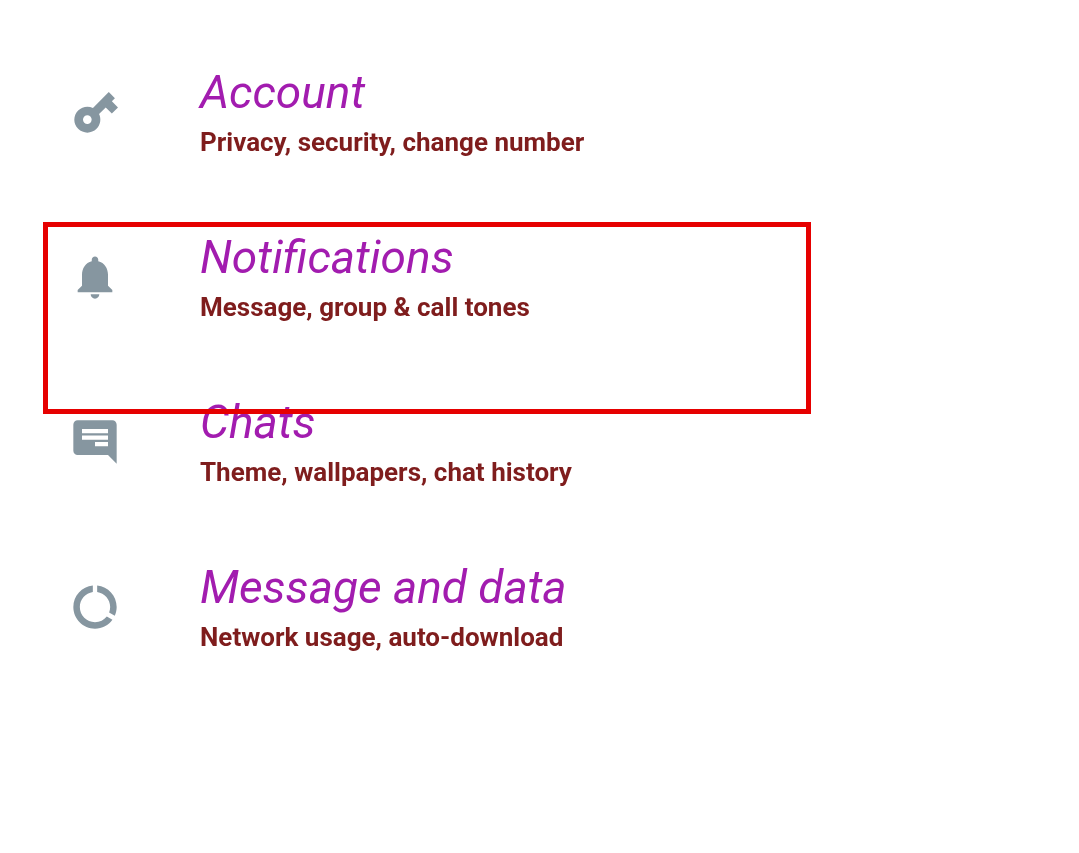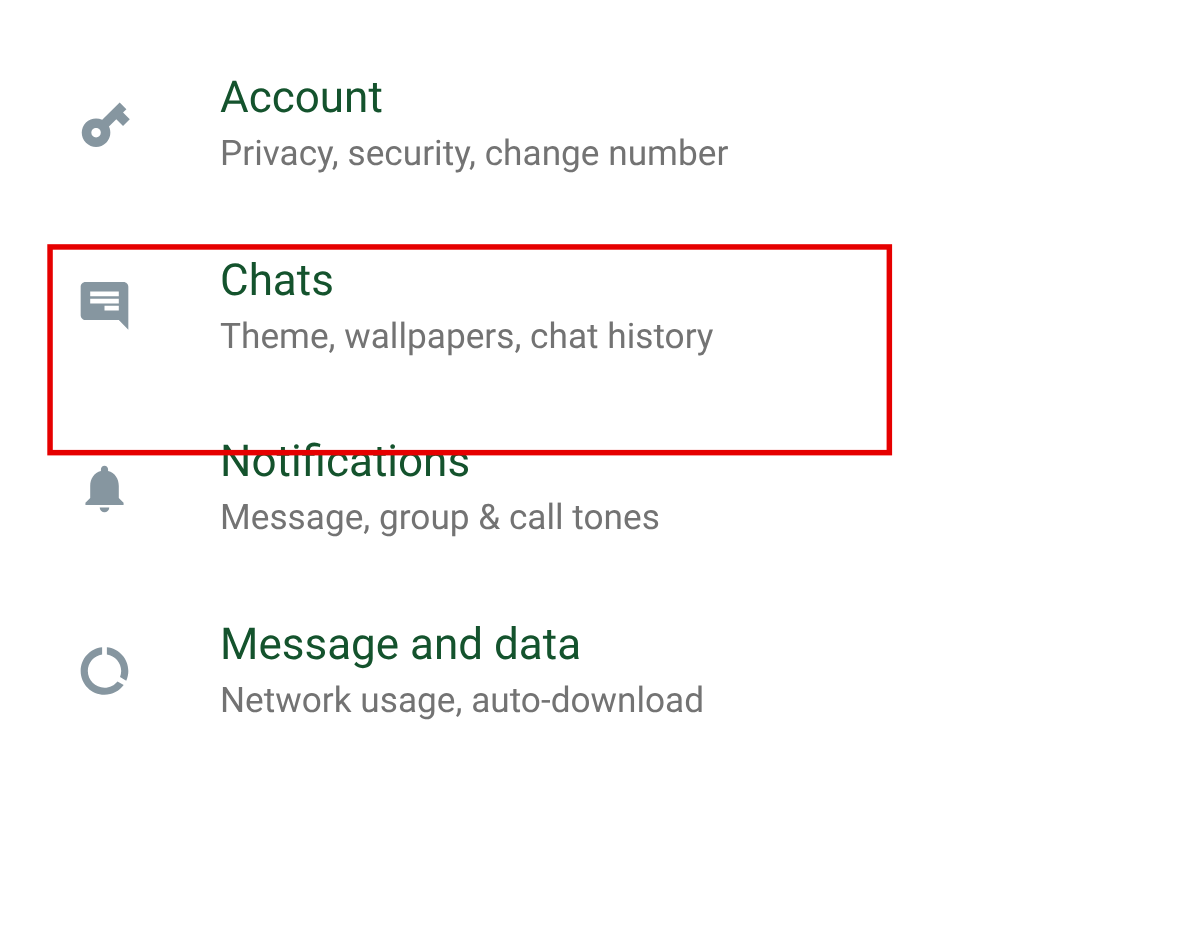--- a/index.html
+++ b/index.html
@@ -35,30 +35,31 @@
   .icon-wrapper svg {
     width: 52px;
     height: 52px;
     fill: #8696a0;
   }
   .text-col {
     display: flex;
     flex-direction: column;
   }
   .title {
-    font-size: 40px;
+    font-size: 46px;
     font-weight: 400;
-    color: #14532d;
+    color: #a21caf;
     line-height: 1.2;
     margin-bottom: 6px;
+    font-style: italic;
   }
   .subtitle {
-    font-size: 32px;
-    font-weight: 400;
-    color: #737373;
+    font-size: 26px;
+    font-weight: 700;
+    color: #7f1d1d;
     line-height: 1.3;
   }
   .highlight-box {
     position: absolute;
     border: 5px solid #e60000;
     pointer-events: none;
     left: 43px;
     top: 222px;
     width: 768px;
     height: 192px;
@@ -77,38 +78,38 @@
     </div>
     <div class="text-col">
       <span class="title">Account</span>
       <span class="subtitle">Privacy, security, change number</span>
     </div>
   </div>
 
   <div class="settings-item">
     <div class="icon-wrapper">
       <svg viewBox="0 0 24 24">
+        <path d="M12 22c1.1 0 2-.9 2-2h-4c0 1.1.9 2 2 2zm6-6v-5c0-3.07-1.63-5.64-4.5-6.32V4c0-.83-.67-1.5-1.5-1.5s-1.5.67-1.5 1.5v.68C7.64 5.36 6 7.92 6 11v5l-2 2v1h16v-1l-2-2z"></path>
+      </svg>
+    </div>
+    <div class="text-col">
+      <span class="title">Notifications</span>
+      <span class="subtitle">Message, group &amp; call tones</span>
+    </div>
+  </div>
+
+  <div class="settings-item">
+    <div class="icon-wrapper">
+      <svg viewBox="0 0 24 24">
         <path d="M20 2H4c-1.1 0-2 .9-2 2v18l4-4h14c1.1 0 2-.9 2-2V4c0-1.1-.9-2-2-2zM6 9h12v2H6V9zm6 5H6v-2h6v2zm6-6H6V6h12v2z" transform="scale(-1,1) translate(-24,0)"></path>
       </svg>
     </div>
     <div class="text-col">
       <span class="title">Chats</span>
       <span class="subtitle">Theme, wallpapers, chat history</span>
-    </div>
-  </div>
-
-  <div class="settings-item">
-    <div class="icon-wrapper">
-      <svg viewBox="0 0 24 24">
-        <path d="M12 22c1.1 0 2-.9 2-2h-4c0 1.1.9 2 2 2zm6-6v-5c0-3.07-1.63-5.64-4.5-6.32V4c0-.83-.67-1.5-1.5-1.5s-1.5.67-1.5 1.5v.68C7.64 5.36 6 7.92 6 11v5l-2 2v1h16v-1l-2-2z"></path>
-      </svg>
-    </div>
-    <div class="text-col">
-      <span class="title">Notifications</span>
-      <span class="subtitle">Message, group &amp; call tones</span>
     </div>
   </div>
 
   <div class="settings-item">
     <div class="icon-wrapper">
       <svg viewBox="0 0 24 24">
         <path d="M13 2.05v3.03c3.39.49 6 3.39 6 6.92 0 .9-.18 1.75-.48 2.54l2.6 1.53c.56-1.24.88-2.62.88-4.07 0-5.18-3.95-9.45-9-9.95zM12 19c-3.87 0-7-3.13-7-7 0-3.53 2.61-6.43 6-6.92V2.05c-5.06.5-9 4.76-9 9.95 0 5.52 4.47 10 9.99 10 3.31 0 6.24-1.61 8.06-4.09l-2.6-1.53C16.17 17.98 14.21 19 12 19z"></path>
       </svg>
     </div>
     <div class="text-col">

